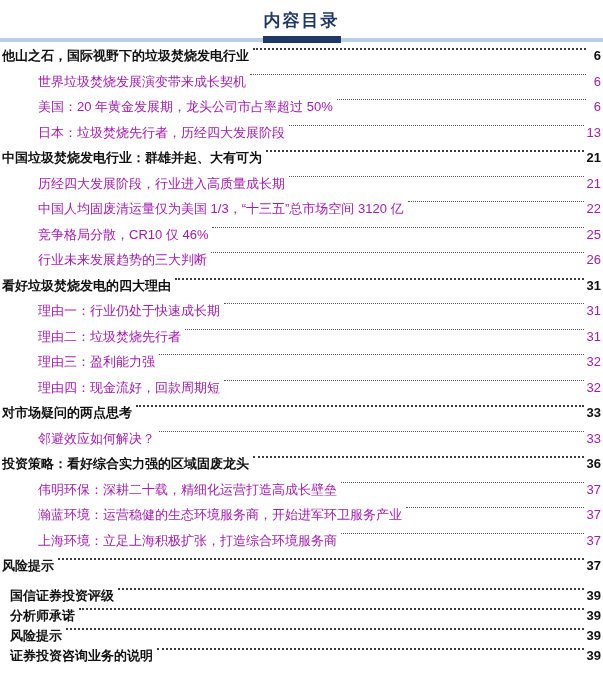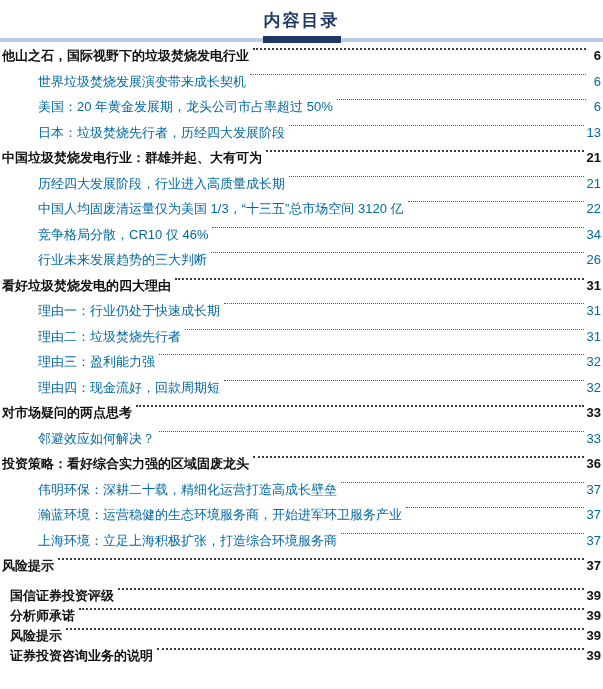--- a/index.html
+++ b/index.html
@@ -71,21 +71,21 @@
   .compact .row {
     height: 20.2px;
     padding-left: 8px;
   }
   .row.level-1 {
     font-weight: bold;
     color: #111111;
   }
   .row.level-2 {
     font-weight: normal;
-    color: #0369a1;
+    color: #a21caf;
     padding-left: 36px;
   }
   .label {
     flex: 0 0 auto;
     max-width: 520px;
     overflow: hidden;
   }
   .dots {
     flex: 1 1 auto;
     margin: 0 3px 2px 4px;
@@ -144,21 +144,21 @@
       <span class="page-num">21</span>
     </div>
       <div class="row level-2">
       <span class="label">中国人均固废清运量仅为美国 1/3，“十三五”总市场空间 3120 亿</span>
       <span class="dots"></span>
       <span class="page-num">22</span>
     </div>
       <div class="row level-2">
       <span class="label">竞争格局分散，CR10 仅 46%</span>
       <span class="dots"></span>
-      <span class="page-num">34</span>
+      <span class="page-num">25</span>
     </div>
       <div class="row level-2">
       <span class="label">行业未来发展趋势的三大判断</span>
       <span class="dots"></span>
       <span class="page-num">26</span>
     </div>
       <div class="row level-1">
       <span class="label">看好垃圾焚烧发电的四大理由</span>
       <span class="dots"></span>
       <span class="page-num">31</span>

